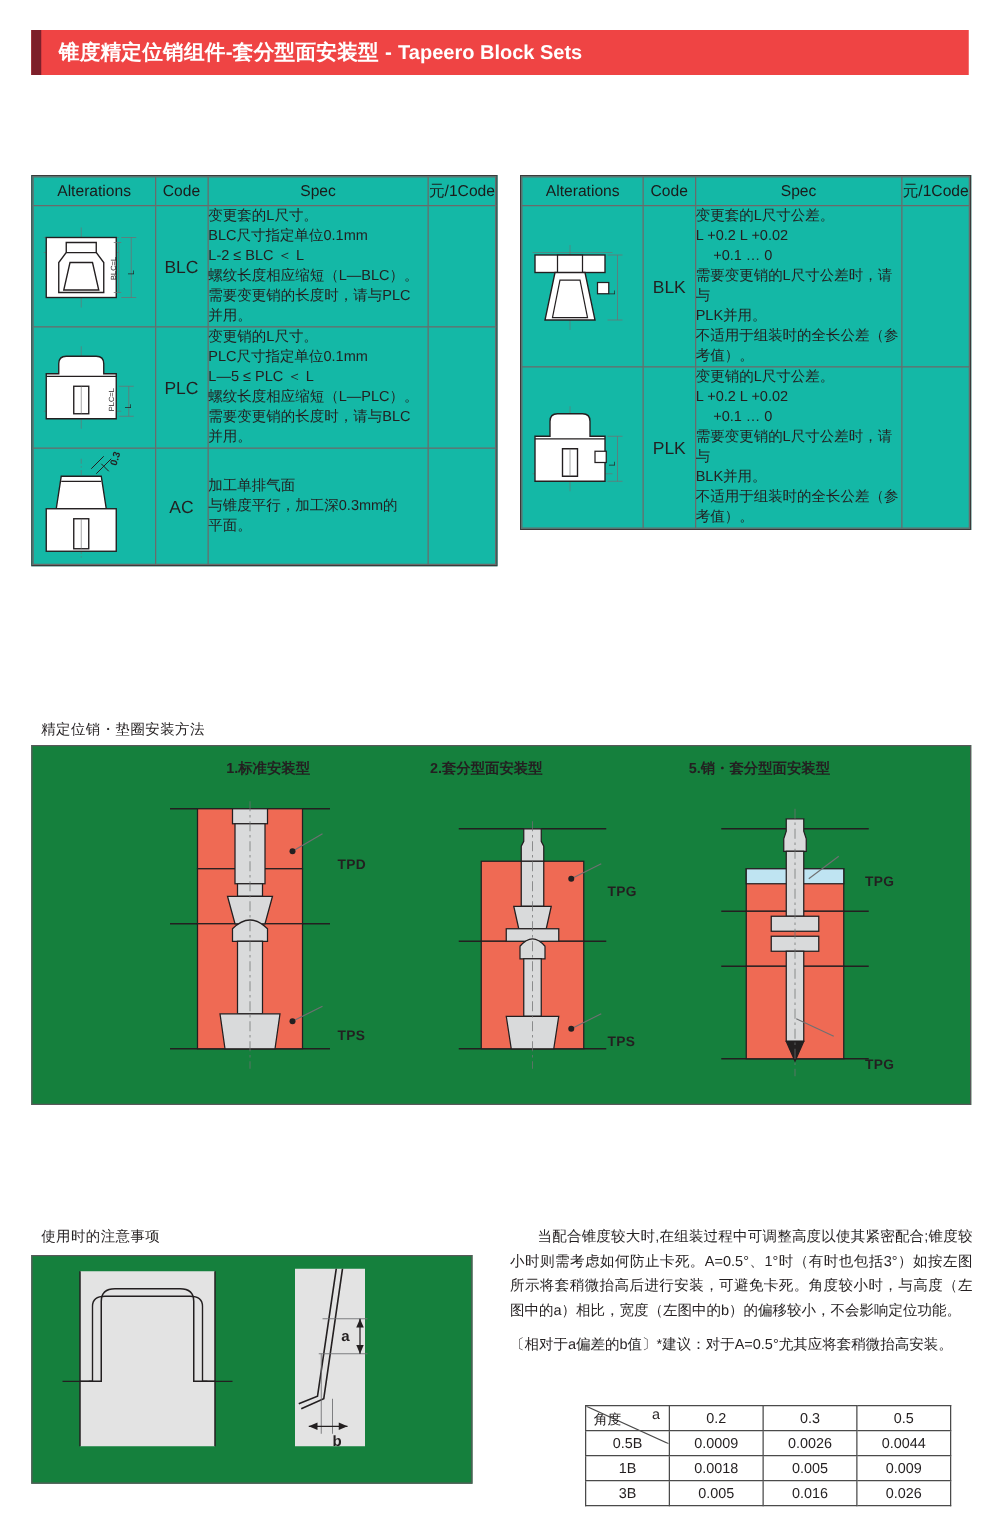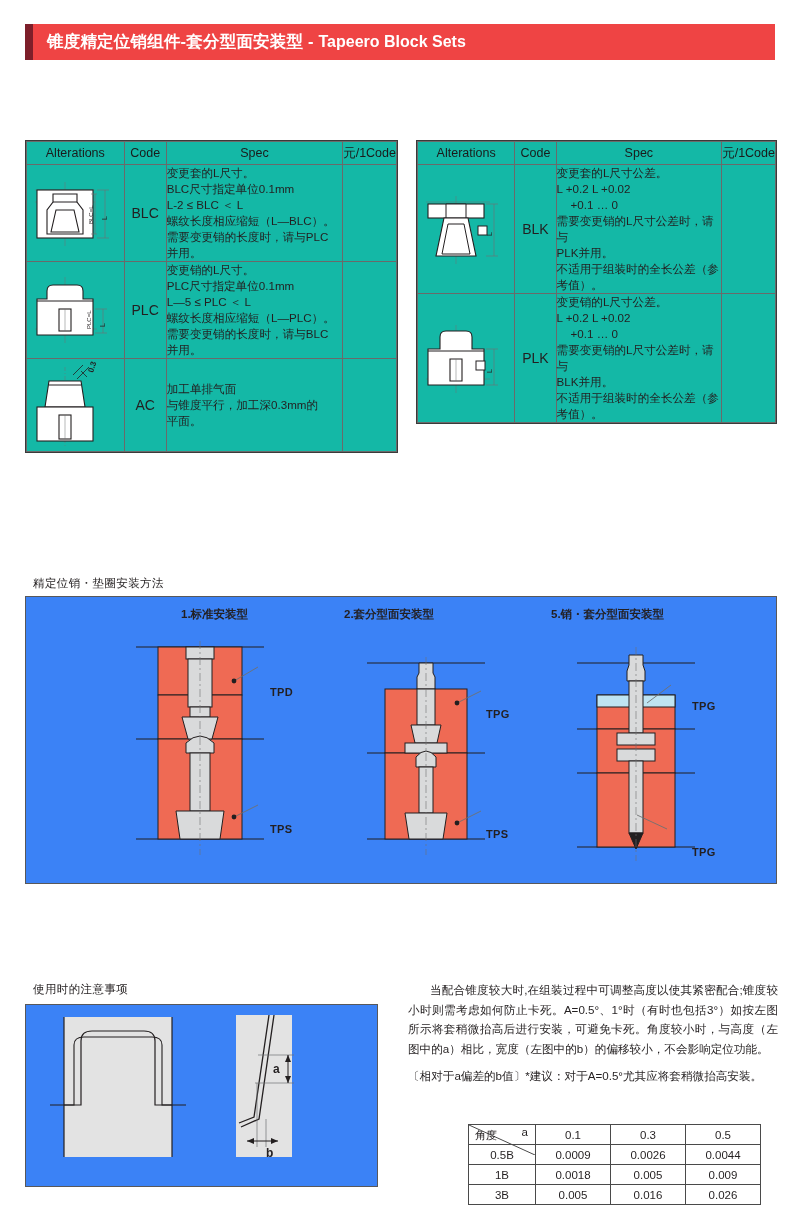--- a/index.html
+++ b/index.html
@@ -52,21 +52,21 @@
   .cell-spec .ind{padding-left:14px;}
   .cell-yuan{}
 
   
   .caption{
     position:absolute;font-size:11.5px;color:#231f20;letter-spacing:.4px;
   }
 
   
   .panel{
-    position:absolute;border:1.2px solid #58585a;background:#3b82f6;
+    position:absolute;border:1.2px solid #58585a;background:#15803d;
   }
   .dgtitle{
     position:absolute;font-size:11.5px;font-weight:bold;color:#231f20;
     white-space:nowrap;
   }
   .lbl{
     position:absolute;font-size:11px;font-weight:bold;color:#231f20;
     letter-spacing:.3px;
     margin-top:17px;
   }
@@ -447,21 +447,21 @@
 <table>
   <tbody>
         <tr>
     <td class="corner w1">
       <svg width="66" height="30">
         <line x1="0" y1="0" x2="66" y2="30" stroke="#4a4a4a" stroke-width="1"></line>
       </svg>
       <span class="a">a</span>
       <span class="jd">角度</span>
     </td>
-    <td class="w2">0.1</td>
+    <td class="w2">0.2</td>
     <td class="w2">0.3</td>
     <td class="w2">0.5</td>
   </tr>
   <tr>
     <td>0.5B</td>
     <td>0.0009</td>
     <td>0.0026</td>
     <td>0.0044</td>
   </tr>
   <tr>

